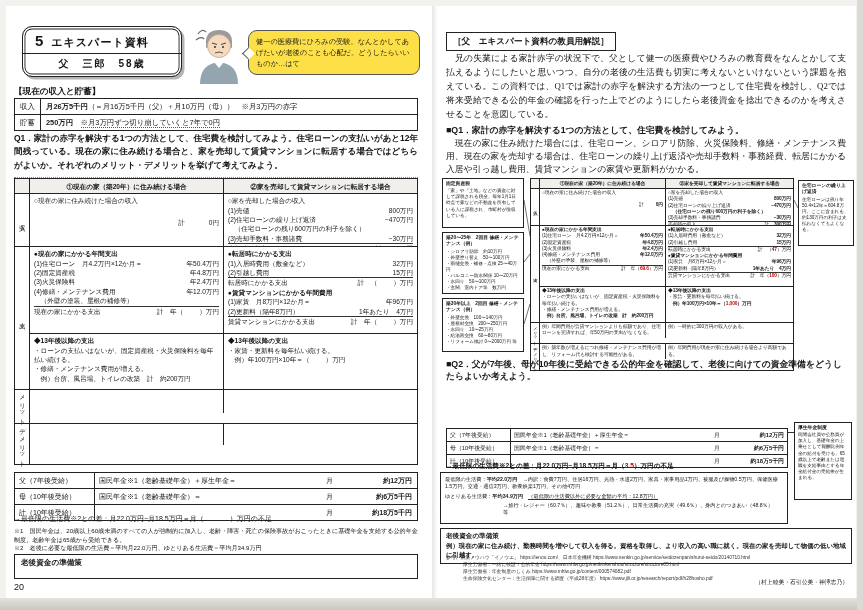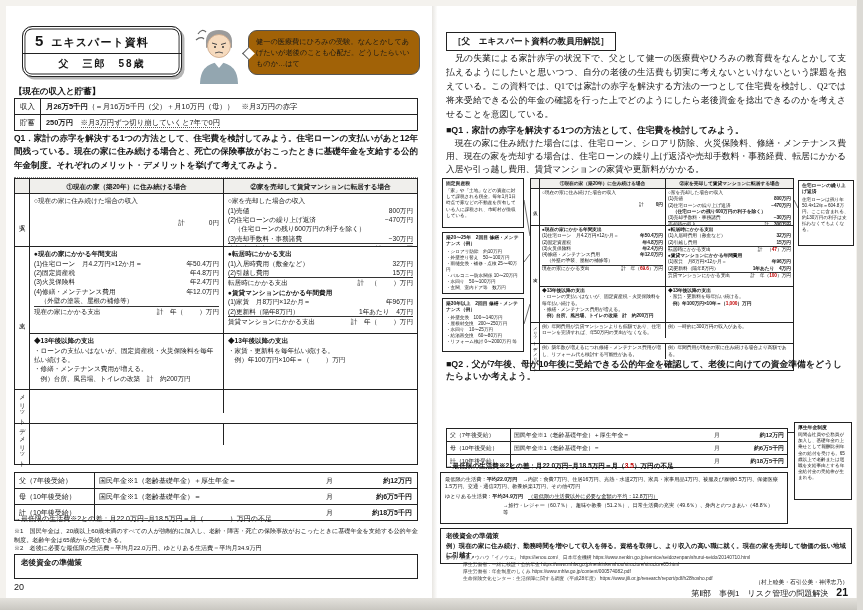--- a/index.html
+++ b/index.html
@@ -21,21 +21,21 @@
   
   .badge { left: 16px; top: 20px; width: 160px; border: 1.6px solid #222; border-radius: 10px;
            background:#fff; box-shadow: 2.5px 2.5px 0 rgba(90,90,90,.45), inset 0 0 0 1.5px #fff, inset 0 0 0 2.4px #222; }
   .badge-r1 { display:flex; align-items:baseline; gap:8px; padding:5px 12px 3px; border-bottom:1.2px solid #222; }
   .badge-num { font-size:15px; font-weight:bold; }
   .badge-title { font-size:11px; font-weight:bold; letter-spacing:1px; }
   .badge-r2 { text-align:center; font-weight:bold; font-size:10px; padding:3px 0 5px; letter-spacing:2px; }
 
   .avatar { left: 186px; top: 18px; }
   .bubble { left: 242px; top: 24px; width: 172px; border: 1px solid #555; border-radius: 9px;
-            padding: 5px 7px; font-size: 7.2px; line-height: 1.55; background: #a16207; }
+            padding: 5px 7px; font-size: 7.2px; line-height: 1.55; background: #fde047; }
   .bubble:before { content:""; position:absolute; left:-5px; top:18px; width:8px; height:8px;
             background:#fff; border-left:1px solid #555; border-bottom:1px solid #555; transform:rotate(45deg); }
 
   .h-inc { left: 8px; top: 80px; font-size: 8.6px; font-weight: bold; }
   .inc-tbl { left: 8px; top: 92px; width: 404px; border: 1.3px solid #222; font-size: 7.4px; background:#fff; }
   .inc-row { display: flex; }
   .inc-row + .inc-row { border-top: 1px solid #222; justify-content: flex-end; }
   .inc-lab { width: 26px; border-right: 1px solid #222; display:flex; align-items:center; justify-content:center; }
   .inc-val { flex: 1; padding: 2.5px 5px; }
   .dot-u { border-bottom: 1px dotted #555; }
@@ -171,21 +171,21 @@
     <div class="inc-row">
       <div class="inc-lab">収入</div>
       <div class="inc-val"><b>月26万5千円</b><span>（＝月16万5千円（父）＋月10万円（母））　※月3万円の赤字</span></div>
     </div>
     <div class="inc-row">
       <div class="inc-lab">貯蓄</div>
       <div class="inc-val"><b>250万円</b>　<span class="dot-u">※月3万円ずつ切り崩していくと7年で0円</span></div>
     </div>
   </div>
 
-  <div class="ab qtext">Q1．家計の赤字を解決する1つの方法として、住宅費を検討してみよう。住宅ローンの支払いがあと12年間残っている。現在の家に住み続ける場合と、死亡の保険事故がおこったときに基礎年金を支給する公的年金制度。それぞれのメリット・デメリットを挙げて考えてみよう。</div>
+  <div class="ab qtext">Q1．家計の赤字を解決する1つの方法として、住宅費を検討してみよう。住宅ローンの支払いがあと12年間残っている。現在の家に住み続ける場合と、家を売却して賃貸マンションに転居する場合ではどちらがよいか。それぞれのメリット・デメリットを挙げて考えてみよう。</div>
 
   <div class="ab bt btL">
     <div class="bt-head">
       <div class="rlh"></div>
       <div class="h1">①現在の家（築20年）に住み続ける場合</div>
       <div class="h2">②家を売却して賃貸マンションに転居する場合</div>
     </div>
     <div class="btr">
       <div class="rl">
           <span>収入</span>
@@ -572,23 +572,17 @@
 
   <div class="ab refs">
     <div>参考）新築ノウハウ「イノウエ」 https://ienou.com/、日本年金機構 https://www.nenkin.go.jp/service/seidozenpan/shurui-seido/20140710.html</div>
     <div class="r2">厚生労働省：一緒に検証！公的年金 https://www.mhlw.go.jp/nenkinkenshou/structure/structure05.html</div>
     <div class="r2">厚生労働省：年金制度のしくみ https://www.mhlw.go.jp/content/000574082.pdf</div>
     <div class="r2">生命保険文化センター：生活保障に関する調査（平成28年度） https://www.jili.or.jp/research/report/pdf/h28hosho.pdf</div>
   </div>
 
   <div class="ab credit">（村上睦美・石引公美・神澤志乃）</div>
 
-  <div class="ab footR">
-    <span>第Ⅱ部</span>
-    <span>事例1</span>
-    <span>リスク管理の問題解決</span>
-    <span class="pn">21</span>
-  </div>
 </div>
 
 <div class="fold"></div>
 <div class="edgeB"></div>
 <div class="edgeR"></div>
 
 </body></html>

